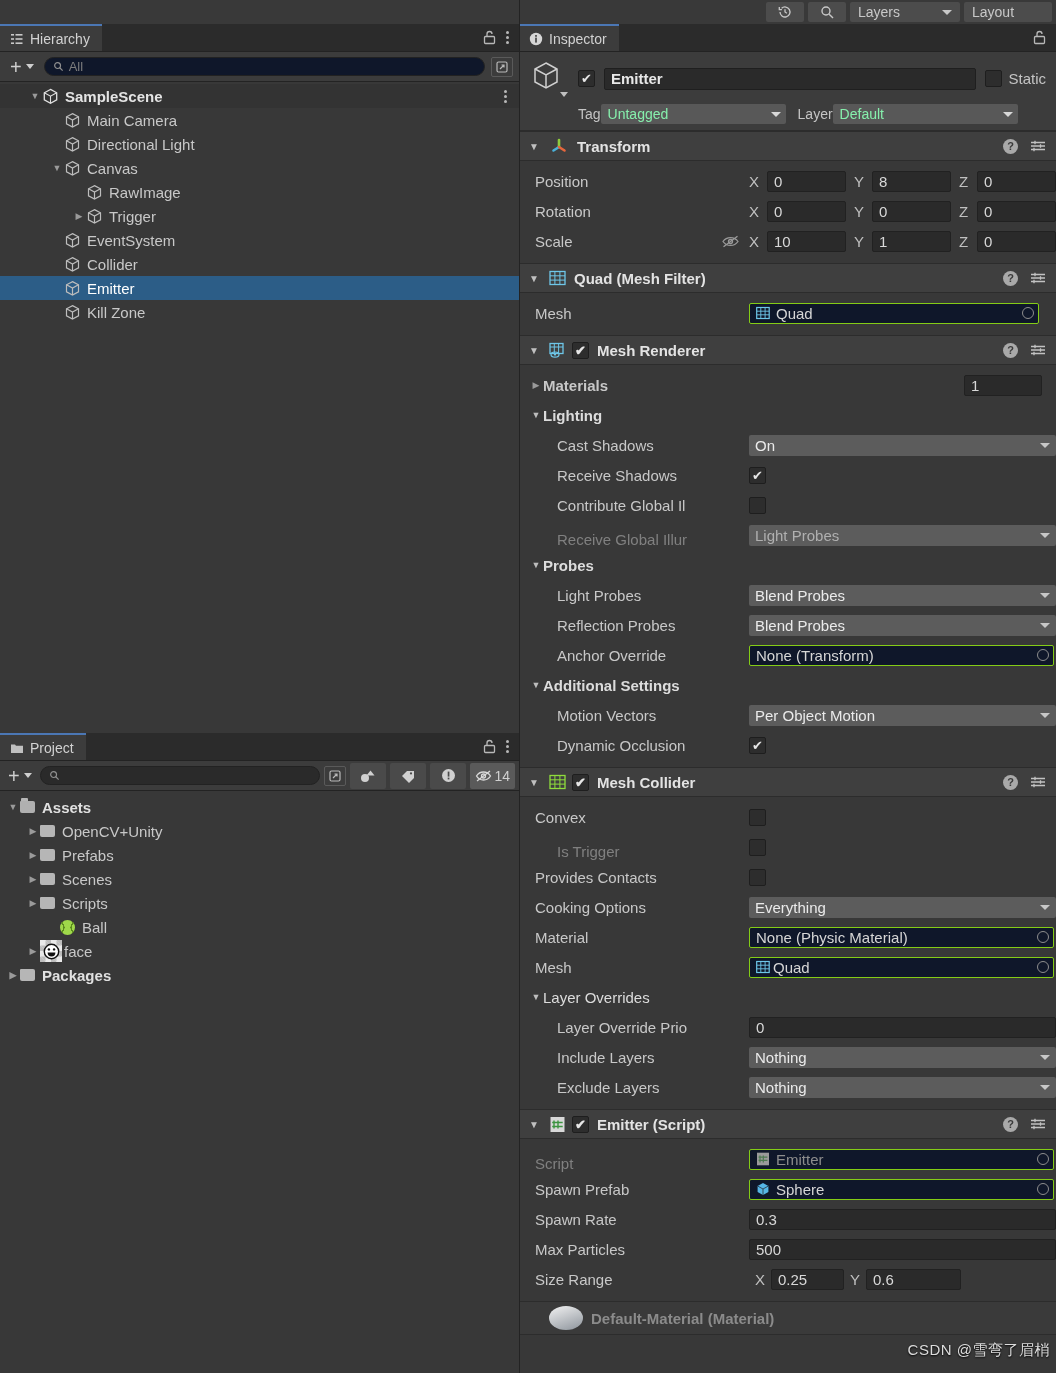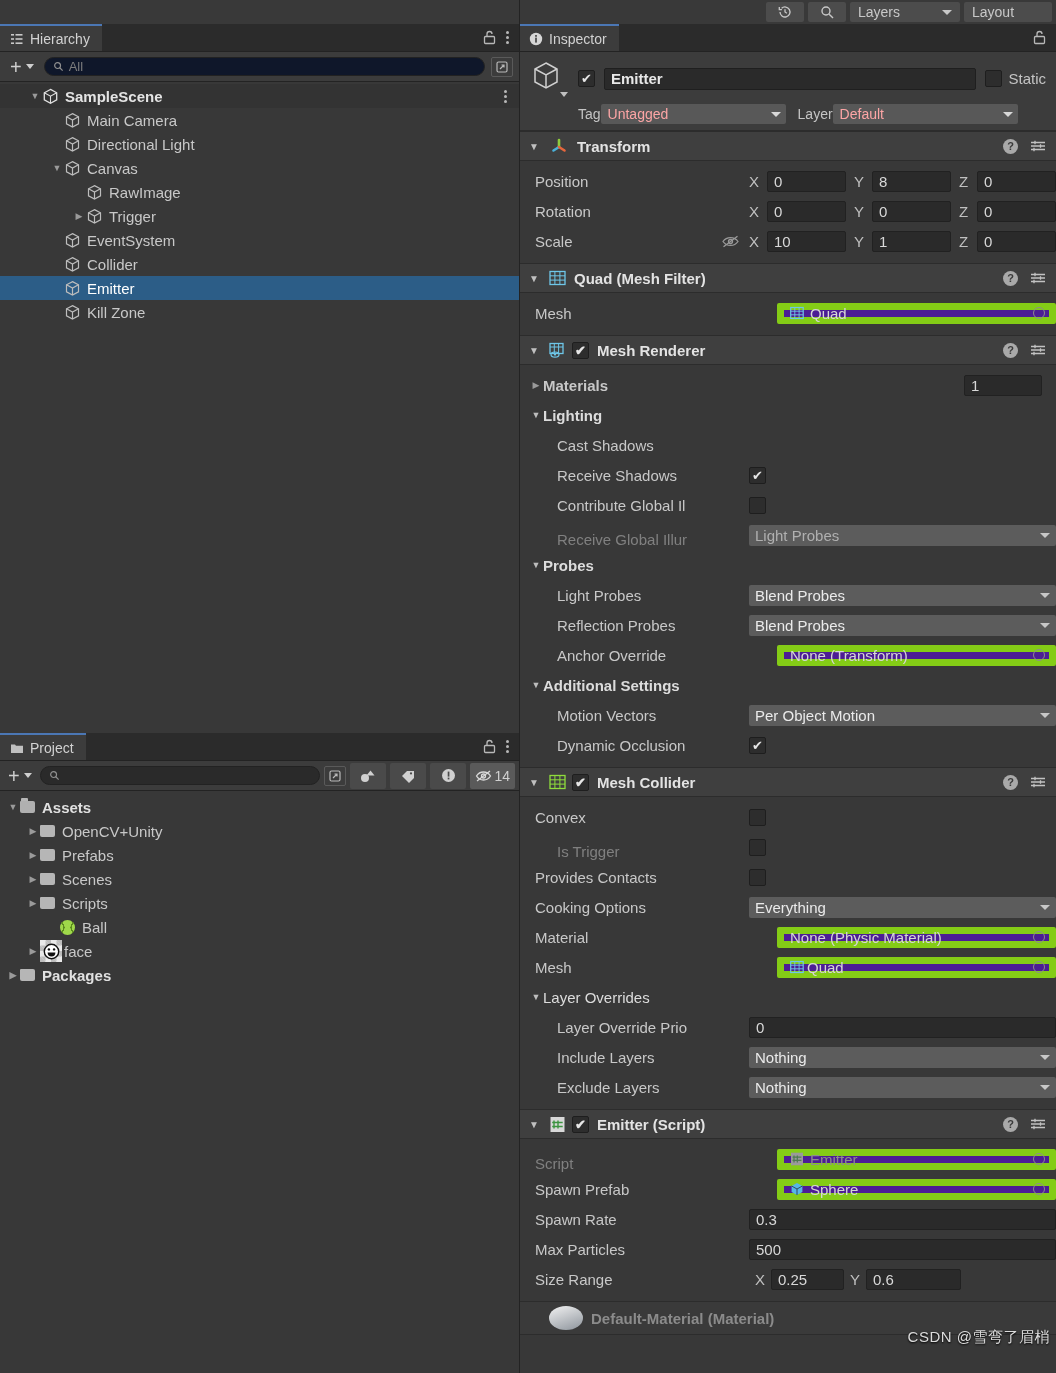--- a/index.html
+++ b/index.html
@@ -156,21 +156,21 @@
     flex: 1; height: 22px; background: #2a2a2a; border: 1px solid #1f1f1f;
     border-radius: 2px; display: flex; align-items: center; padding: 0 6px;
     color: #e8e8e8; font-size: 15px; font-weight: bold;
   }
   .static-wrap { display: flex; align-items: center; gap: 6px; flex: 0 0 auto; }
   .insp-row2 { display: flex; align-items: center; gap: 0; margin-top: 7px; padding-left: 49px; }
   .lbl-sm { font-size: 14px; color: #c4c4c4; }
   .dropdown {
     height: 20px; background: #585858; border-radius: 2px; display: flex;
     align-items: center; justify-content: space-between; padding: 0 5px 0 7px;
-    color: #fca5a5; font-size: 14px;
+    color: #86efac; font-size: 14px;
   }
   .dropdown .caret-d { border-top-color: #d8d8d8; }
 
   .comp-header {
     height: 30px; background: #3f3f3f; border-top: 1px solid #2c2c2c;
     border-bottom: 1px solid #2c2c2c; display: flex; align-items: center;
     gap: 8px; padding: 0 10px 0 8px; font-weight: bold; color: #e3e3e3; font-size: 15px;
   }
   .comp-header .tri { font-size: 10px; color: #c0c0c0; flex: 0 0 14px; }
   .comp-right { margin-left: auto; display: flex; align-items: center; gap: 12px; }
@@ -184,42 +184,42 @@
   .frow { height: 30px; display: flex; align-items: center; padding-left: 16px; font-size: 15px; }
   .frow .flabel { width: 214px; flex: 0 0 214px; color: #c8c8c8; overflow: hidden; white-space: nowrap; }
   .frow .flabel.indent1 { padding-left: 22px; width: 214px; flex: 0 0 214px; }
   .frow .flabel.dim { color: #808080; margin-top: 8px; }
   .numfield {
     height: 21px; background: #2a2a2a; border: 1px solid #212121; border-radius: 2px;
     display: flex; align-items: center; padding: 0 6px; color: #d8d8d8; font-size: 15px;
   }
   .axis-lbl { width: 18px; flex: 0 0 18px; color: #c0c0c0; font-size: 15px; }
   .objfield {
-    height: 21px; background: #4c1d95; border: 7px solid #84cc16; border-radius: 2px;
+    height: 21px; background: #0f172a; border: 1px solid #84cc16; border-radius: 2px;
     display: flex; align-items: center; gap: 6px; padding: 0 6px; color: #d6d6d6;
-    font-size: 15px; position: relative; margin-left: 28px;
+    font-size: 15px; position: relative;
   }
   .objfield .circ {
     position: absolute; right: 4px; width: 12px; height: 12px;
     border: 1.5px solid #8d8d8d; border-radius: 50%;
   }
   .popupfield {
     height: 21px; background: #5c5c5c; border-radius: 2px; display: flex;
     align-items: center; justify-content: space-between; padding: 0 6px;
     color: #eaeaea; font-size: 15px;
   }
   .popupfield.dim { color: #b0b0b0; }
   .fold-row { height: 30px; display: flex; align-items: center; padding-left: 10px; font-size: 15px; font-weight: bold; color: #dcdcdc; }
   .fold-row .tri { font-size: 9px; color: #bdbdbd; }
 
   
   .grid-ico { width: 17px; height: 17px; flex: 0 0 17px; }
   .sm-grid { width: 14px; height: 14px; flex: 0 0 14px; }
   .watermark {
-    position: absolute; right: 6px; bottom: 26px; color: #dcdcdc;
+    position: absolute; right: 6px; bottom: 13px; color: #dcdcdc;
     font-size: 15px; letter-spacing: .5px; text-shadow: 0 1px 2px #000;
   }
   .divider-v { position: absolute; left: 519px; top: 0; width: 1px; height: 1373px; background: #232323; }
 </style>
 </head>
 <body>
 
 <div class="root">
 
   <div class="topbar">
@@ -712,20 +712,24 @@
         <div class="numfield" style="width:78px;margin-right:14px">
           <span>1</span>
           </div>
       </div>
       <div class="fold-row">
         <span class="tri">▼</span>
         <span>Lighting</span>
       </div>
       <div class="frow">
         <span class="flabel indent1">Cast Shadows</span>
+        <div class="popupfield" style="width:307px">
+          <span>On</span>
+          <span class="caret-d"></span>
+        </div>
       </div>
       <div class="frow">
         <span class="flabel indent1">Receive Shadows</span>
         <div class="chk">✔</div>
       </div>
       <div class="frow">
         <span class="flabel indent1">Contribute Global Il</span>
         <div class="chk unchecked">✔</div>
       </div>
       <div class="frow">

